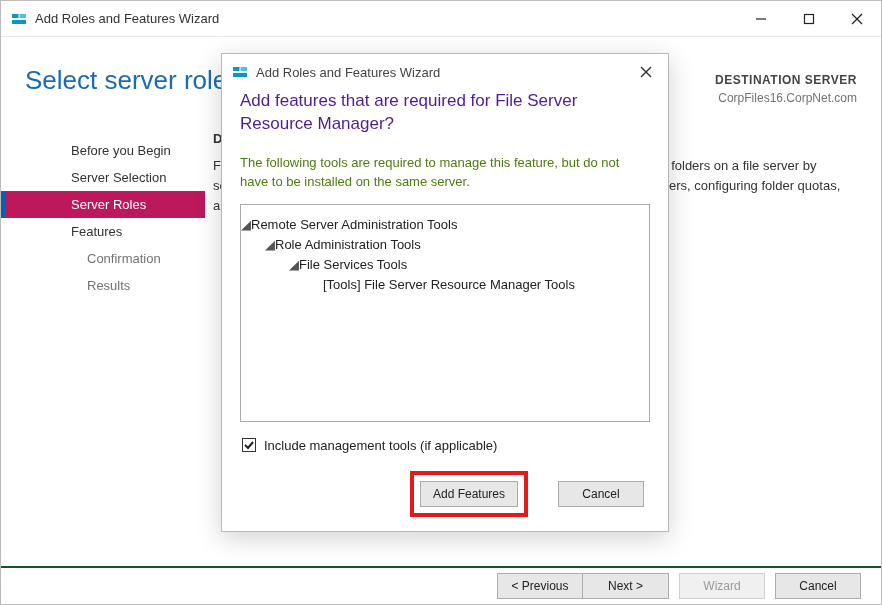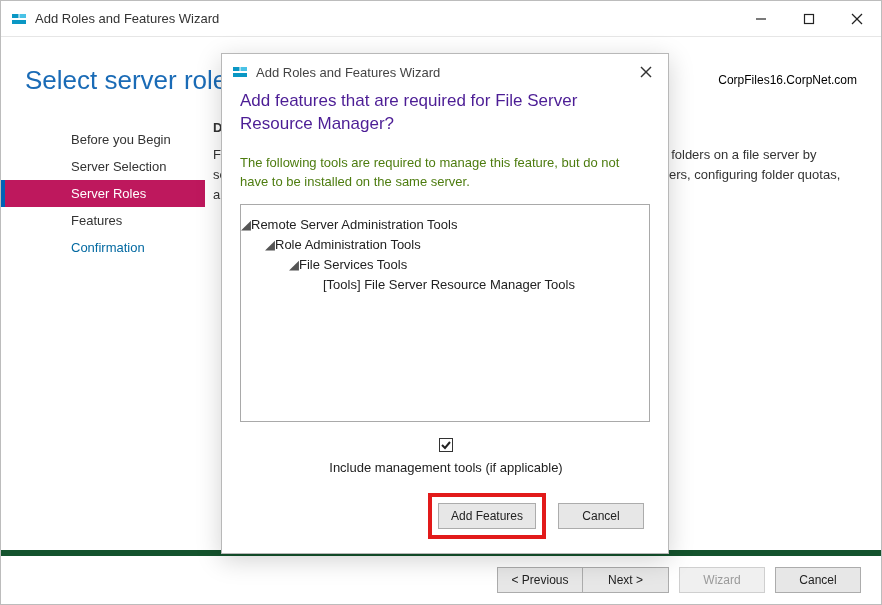--- a/index.html
+++ b/index.html
@@ -61,21 +61,21 @@
     color: #1a6bb6;
     flex: 1;
   }
   .dest {
     text-align: right;
     font-size: 12px;
     line-height: 1.5;
     padding-top: 6px;
   }
   .dest-label { color: #444; font-weight: 600; letter-spacing: .5px; }
-  .dest-name  { color: #000000; }
+  .dest-name  { color: #737373; }
 
   .main-row {
     flex: 1;
     display: flex;
     overflow: hidden;
   }
 
   .nav {
     width: 204px;
     padding-top: 22px;
@@ -85,41 +85,41 @@
     font-size: 13px;
     color: #333;
     cursor: default;
   }
   .nav-item.active {
     background: #be185d;
     color: #fff;
     border-left: 4px solid #0063b6;
     padding-left: 66px;
   }
-  .nav-item.disabled { color: #0369a1; }
+  .nav-item.disabled { color: #737373; margin-left: 16px; }
 
   .body {
     flex: 1;
     padding: 16px 24px 0 8px;
     font-size: 13px;
     color: #333;
   }
   .body .desc {
     line-height: 1.55;
   }
   .body h4 {
     margin: 0 0 10px 0;
     font-size: 13px;
     font-weight: 600;
   }
 
   
   .footer {
-    height: 54px;
-    border-top: 6px solid #14532d;
+    height: 38px;
+    border-top: 2px solid #14532d;
     display: flex;
     align-items: center;
     justify-content: flex-end;
     padding-right: 20px;
     gap: 10px;
     background: #fff;
   }
   .btn {
     min-width: 86px; height: 26px;
     border: 1px solid #acacac;
@@ -178,29 +178,28 @@
   }
   .tree-row { line-height: 1.55; }
   .tree-row .arrow {
     display:inline-block; width:10px;
     color:#555;
   }
   .chk-row {
     display:flex; align-items:center; gap:8px;
     margin: 16px 0 18px 2px;
     font-size: 13px;
-    flex-direction: column;
   }
   .chk {
     width:14px; height:14px; border:1.3px solid #333;
     display:flex; align-items:center; justify-content:center;
   }
   .chk svg { stroke:#222; stroke-width:2; fill:none; }
   .dlg-actions {
-    display:flex; justify-content:flex-end; gap:12px;
+    display:flex; justify-content:flex-end; gap:30px;
     padding-right: 6px;
   }
   .highlight {
     border: 4px solid #e21a1a;
     padding: 6px;
     display:inline-flex;
   }
 
   
   .sm-icon { width:16px; height:14px; }
@@ -234,31 +233,33 @@
             <line x1="11" y1="1" x2="1" y2="11"></line>
           </svg>
       </div>
     </div>
   </div>
 
   <div class="content">
     <div class="header-row">
       <div class="page-title">Select server roles</div>
       <div class="dest">
+        <div class="dest-label">DESTINATION SERVER</div>
         <div class="dest-name">CorpFiles16.CorpNet.com</div>
       </div>
     </div>
 
     <div class="main-row">
       <div class="nav" id="nav">
           <div class="nav-item">Before you Begin</div>
           <div class="nav-item">Server Selection</div>
           <div class="nav-item active">Server Roles</div>
           <div class="nav-item">Features</div>
           <div class="nav-item disabled">Confirmation</div>
+          <div class="nav-item disabled">Results</div>
         </div>
       <div class="body">
         <h4>Description</h4>
         <div class="desc">File Server Resource Manager helps you manage and understand the files and folders on a file server by scheduling file management tasks and storage reports, classifying files and folders, configuring folder quotas, and defining file screening policies.</div>
       </div>
     </div>
 
     <div class="footer">
       <div class="btn-group">
         <div class="btn">&lt; Previous</div>

